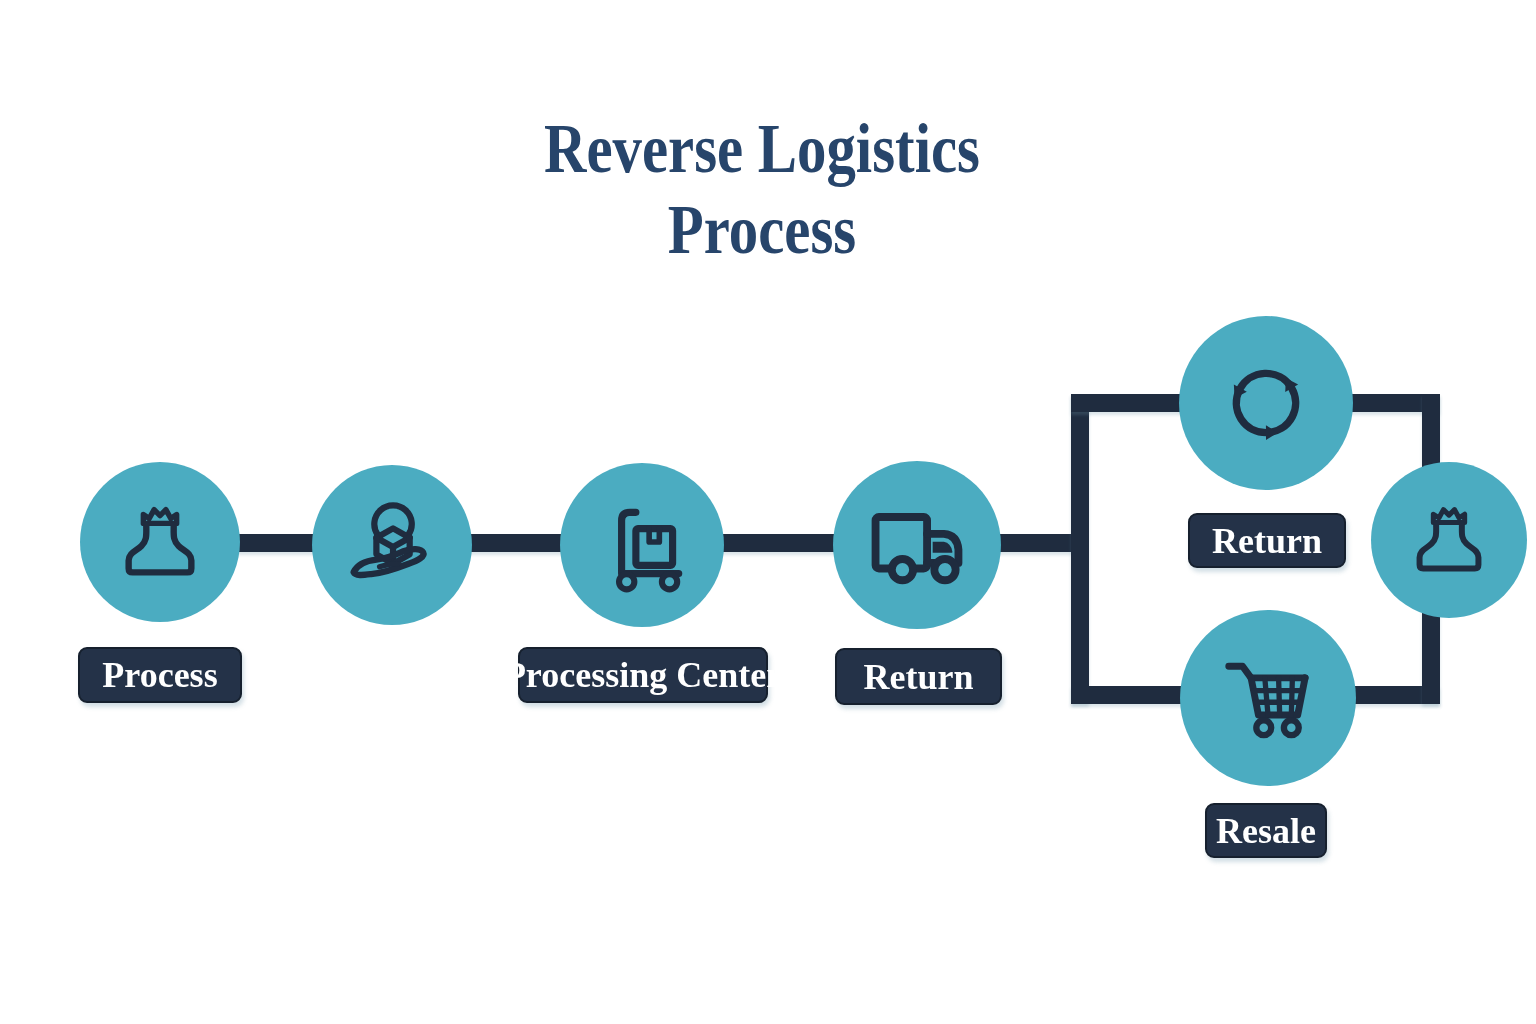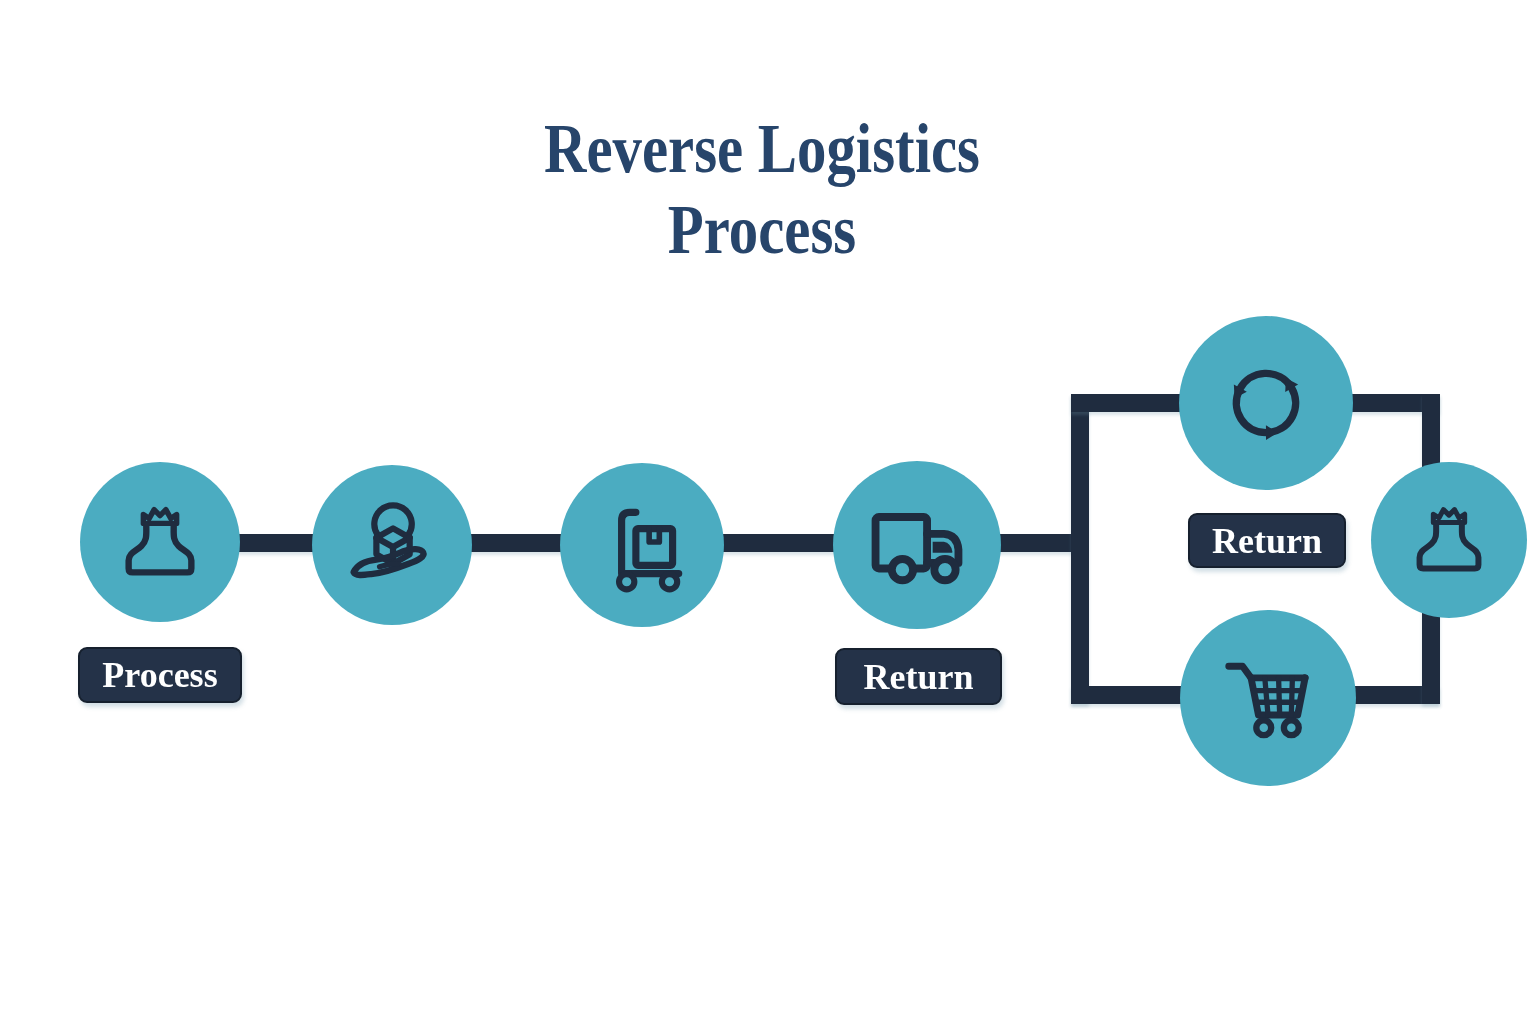--- a/index.html
+++ b/index.html
@@ -151,16 +151,18 @@
   </div>
 
   <div class="node n-customer2">
     <svg width="92" height="92" viewBox="0 0 100 100">
       <path class="st" stroke-width="5.5" d="M33 31 L33 22 L39 26 L44 17 L50 23 L56 17 L61 26 L67 22 L67 31 Z"></path>
       <path class="st" stroke-width="6.5" d="M36 33 C36 43 37 48 31 54 C26 59 18 61 18 69 L18 77 Q18 81 22 81 L78 81 Q82 81 82 77 L82 69 C82 61 74 59 69 54 C63 48 64 43 64 33"></path>
     </svg>
   </div>
 
   <div class="labelbox lb-customer">Process</div>
+  <div class="labelbox lb-processing">Processing Center</div>
   <div class="labelbox lb-return1">Return</div>
   <div class="labelbox lb-return2">Return</div>
+  <div class="labelbox lb-resale">Resale</div>
 
 </div>
 
 </body></html>

